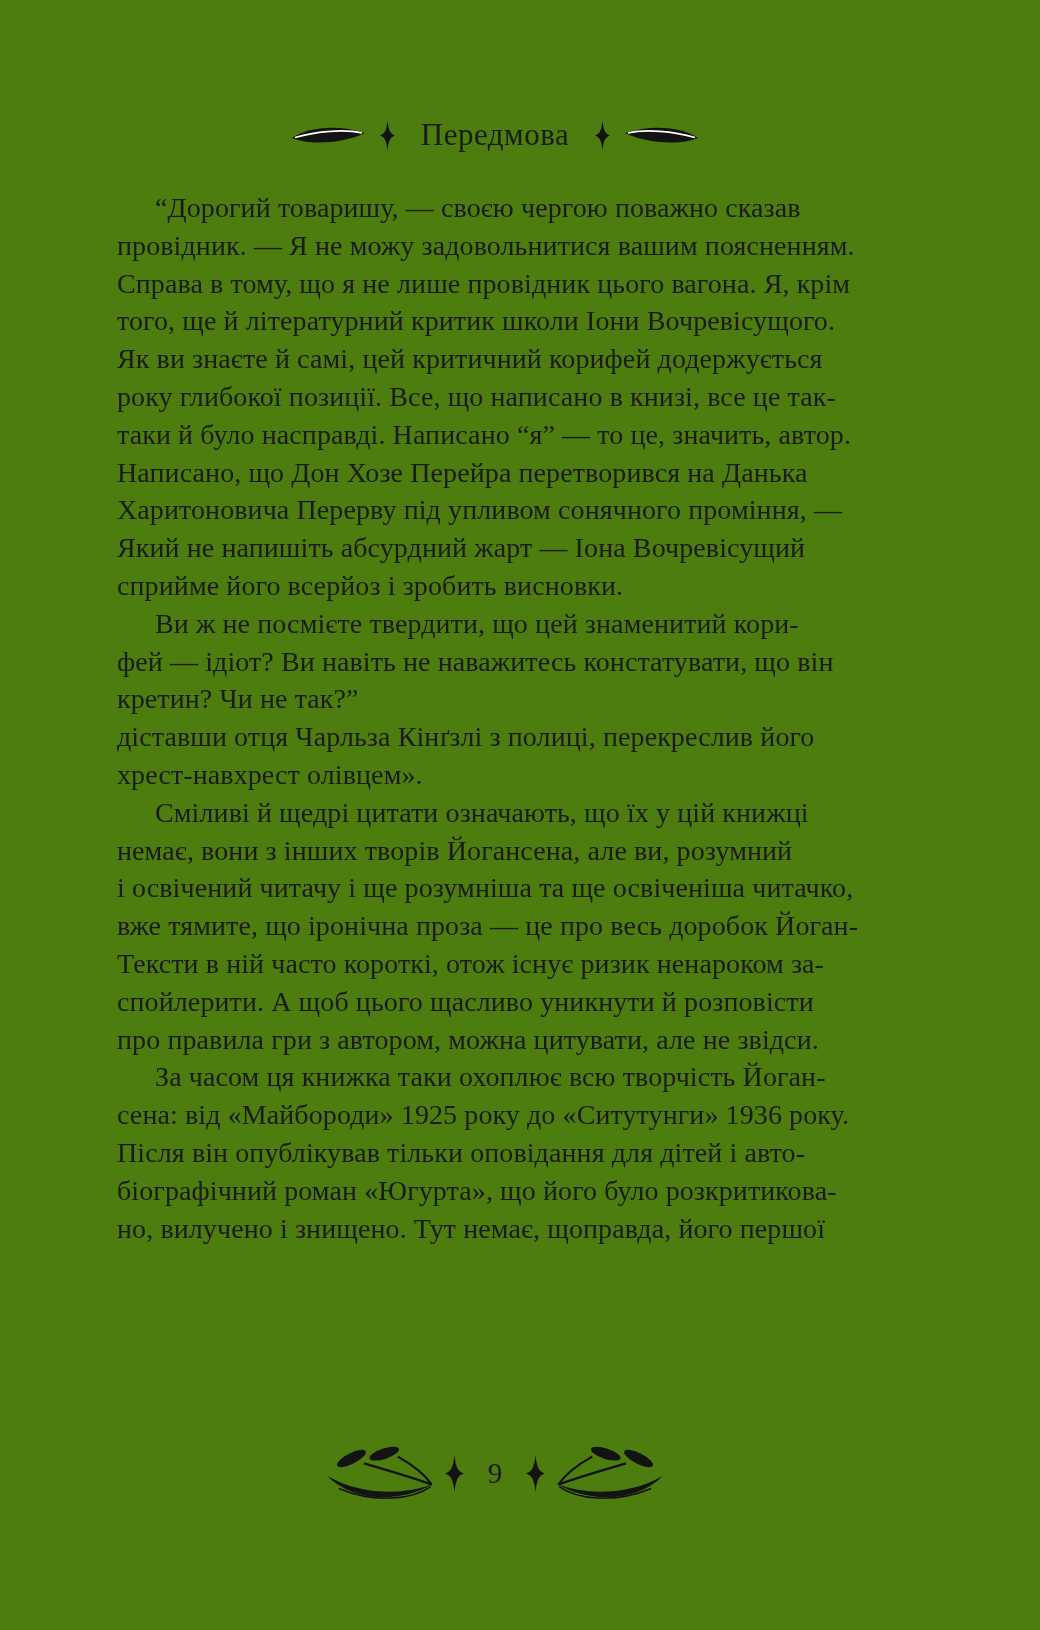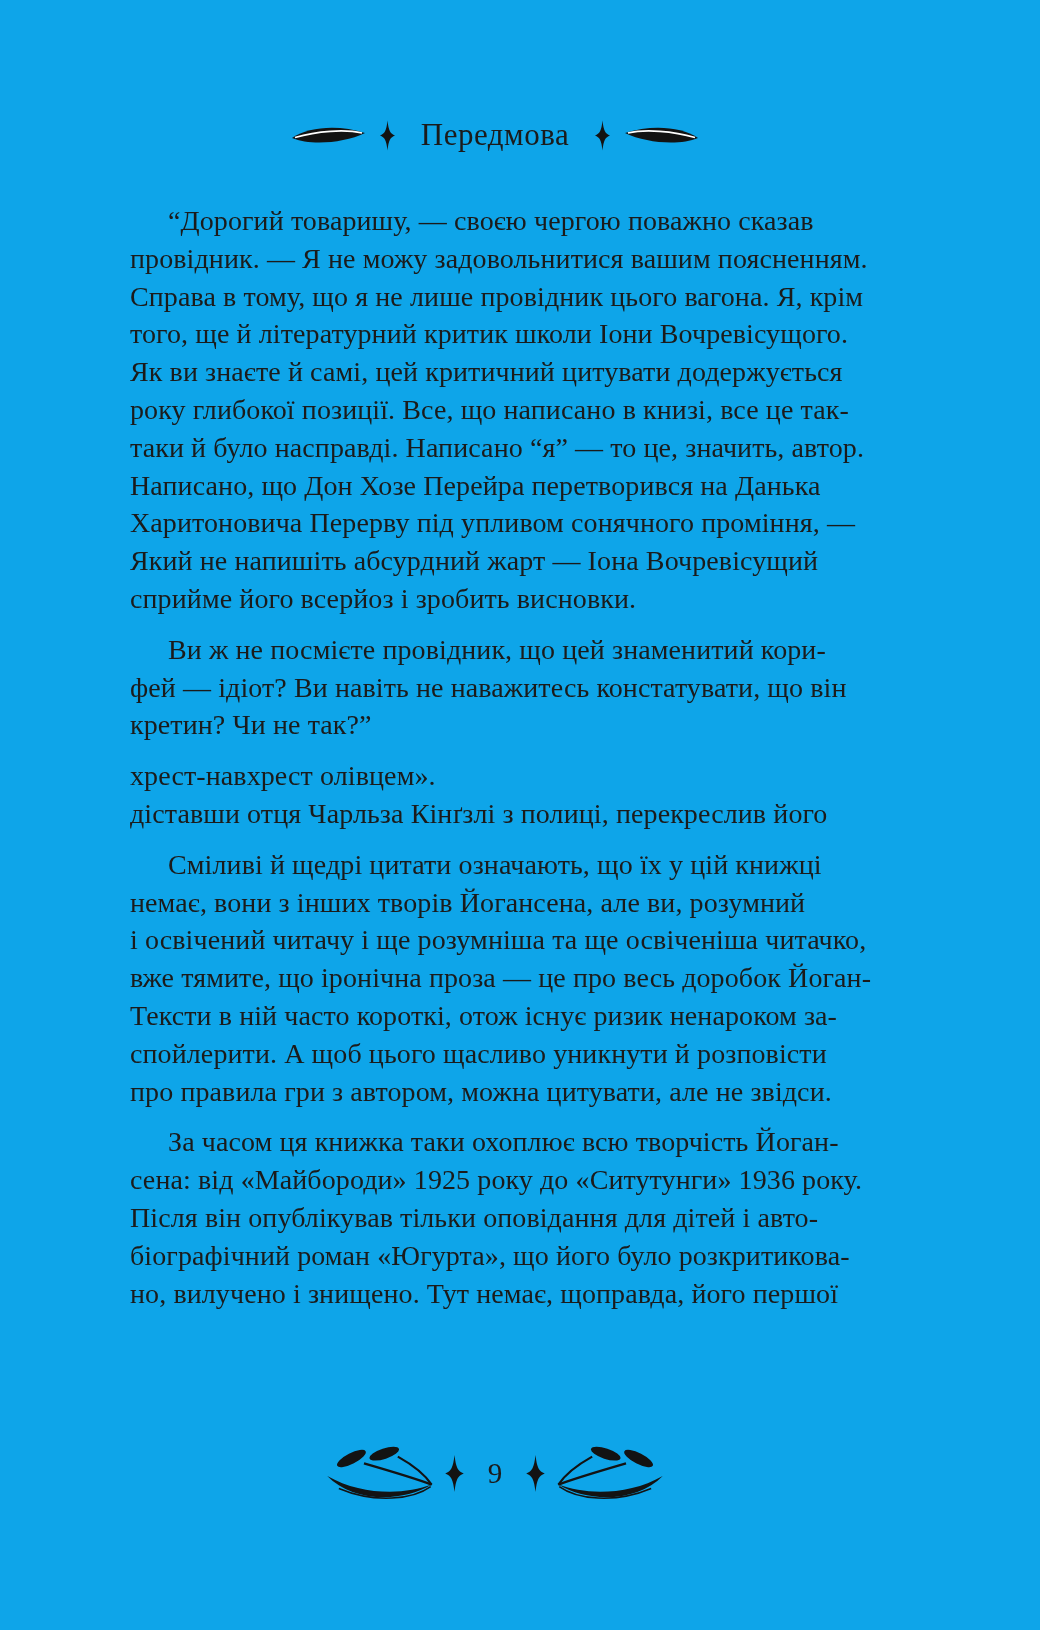--- a/index.html
+++ b/index.html
@@ -1,20 +1,20 @@
 <!DOCTYPE html>
 <html><head>
 <meta charset="utf-8">
 <style>
   html, body { margin: 0; padding: 0; background: #e9e9e9; }
   .page {
     position: relative;
     width: 1040px;
     height: 1630px;
-    background: #0ea5e9;
+    background: #4d7c0f;
     font-family: "Liberation Serif", "DejaVu Serif", serif;
     color: #1b1b1b;
     overflow: hidden;
   }
   
   .running-head {
     position: absolute;
     top: 112px;
     left: 0;
     width: 990px;              
@@ -32,21 +32,21 @@
   }
   .orn { display: block; flex: 0 0 auto; }
   .gap-s { width: 13px; }
   
   .text-block {
     position: absolute;
     top: 189px;
     left: 117px;
     width: 816px;
   }
-  .paragraph { margin: 13px; font-family: Liberation Serif, serif; }
+  .paragraph { margin: 0; font-family: Liberation Serif, serif; }
   .line {
     font-size: 28px;
     line-height: 37.8px;
     text-align: left;
     white-space: nowrap;
     letter-spacing: 0.1px;
   }
   .line.first { text-indent: 38px; }
   
   .footer {
@@ -90,36 +90,36 @@
       <path d="M4,14.5 C26,8 54,6 71,10" fill="none" stroke="#ffffff" stroke-width="1.7"></path>
     </svg>
   </div>
 
   <div class="text-block">
       <div class="paragraph">
         <div class="line first">“Дорогий товаришу, — своєю чергою поважно сказав</div>
         <div class="line">провідник. — Я не можу задовольнитися вашим поясненням.</div>
         <div class="line">Справа в тому, що я не лише провідник цього вагона. Я, крім</div>
         <div class="line">того, ще й літературний критик школи Іони Вочревісущого.</div>
-        <div class="line">Як ви знаєте й самі, цей критичний цитувати додержується</div>
+        <div class="line">Як ви знаєте й самі, цей критичний корифей додержується</div>
         <div class="line">року глибокої позиції. Все, що написано в книзі, все це так-</div>
         <div class="line">таки й було насправді. Написано “я” — то це, значить, автор.</div>
         <div class="line">Написано, що Дон Хозе Перейра перетворився на Данька</div>
         <div class="line">Харитоновича Перерву під упливом сонячного проміння, —</div>
         <div class="line">Який не напишіть абсурдний жарт — Іона Вочревісущий</div>
         <div class="line">сприйме його всерйоз і зробить висновки.</div>
       </div>
       <div class="paragraph">
-        <div class="line first">Ви ж не посмієте провідник, що цей знаменитий кори-</div>
+        <div class="line first">Ви ж не посмієте твердити, що цей знаменитий кори-</div>
         <div class="line">фей — ідіот? Ви навіть не наважитесь констатувати, що він</div>
         <div class="line">кретин? Чи не так?”</div>
       </div>
       <div class="paragraph">
+        <div class="line">діставши отця Чарльза Кінґзлі з полиці, перекреслив його</div>
         <div class="line">хрест-навхрест олівцем».</div>
-        <div class="line">діставши отця Чарльза Кінґзлі з полиці, перекреслив його</div>
       </div>
       <div class="paragraph">
         <div class="line first">Сміливі й щедрі цитати означають, що їх у цій книжці</div>
         <div class="line">немає, вони з інших творів Йогансена, але ви, розумний</div>
         <div class="line">і освічений читачу і ще розумніша та ще освіченіша читачко,</div>
         <div class="line">вже тямите, що іронічна проза — це про весь доробок Йоган-</div>
         <div class="line">Тексти в ній часто короткі, отож існує ризик ненароком за-</div>
         <div class="line">спойлерити. А щоб цього щасливо уникнути й розповісти</div>
         <div class="line">про правила гри з автором, можна цитувати, але не звідси.</div>
       </div>

